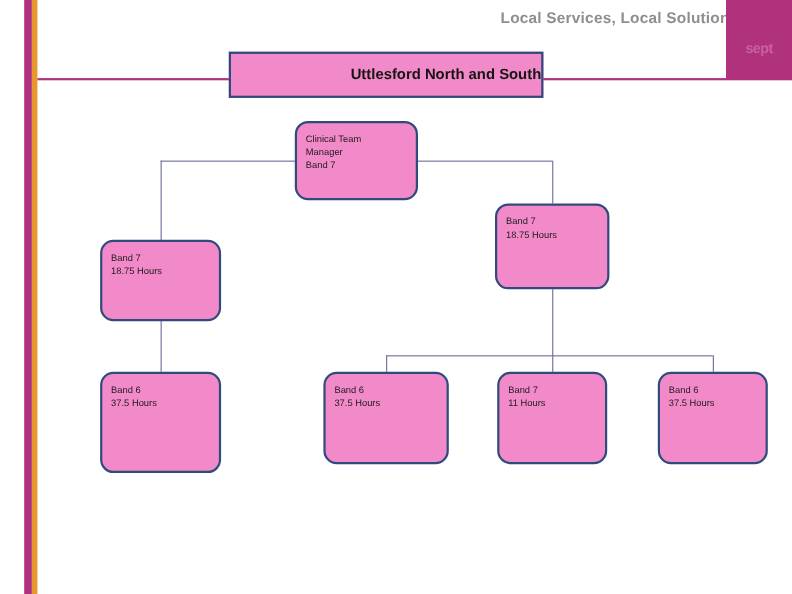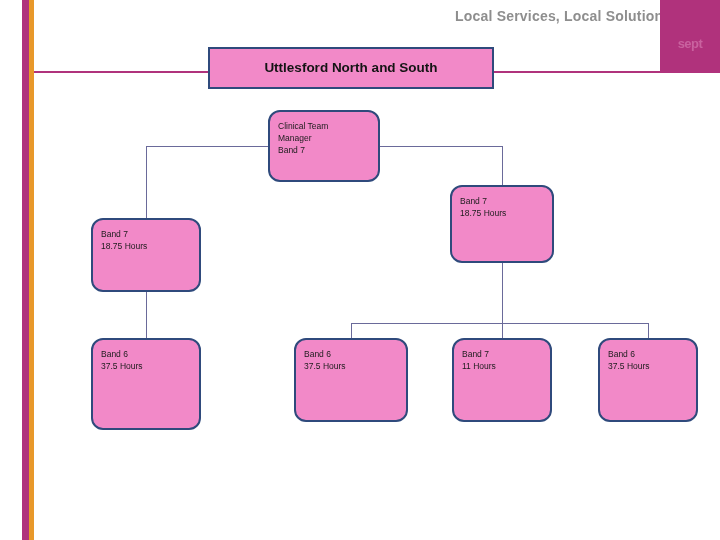--- a/index.html
+++ b/index.html
@@ -120,21 +120,21 @@
     width: 286px;
     height: 42px;
     background: #f289c8;
     border: 2px solid #2f4a7c;
     box-sizing: border-box;
   }
   #title-box .title-txt {
     position: absolute;
     left: 0; right: 0;
     top: 11px;
-    text-align: center;
+    text-align: right;
     font-size: 13.5px;
     font-weight: bold;
     color: #141414;
     font-family: "Liberation Sans", sans-serif;
   }
 
   
   #node-0 { left: 268px; top: 110px;  width: 112px; height: 72px; border-radius: 12px; }
   #node-1 { left: 450px; top: 185px;  width: 104px; height: 78px; }
   #node-2 { left: 91px;  top: 218px;  width: 110px; height: 74px; }

